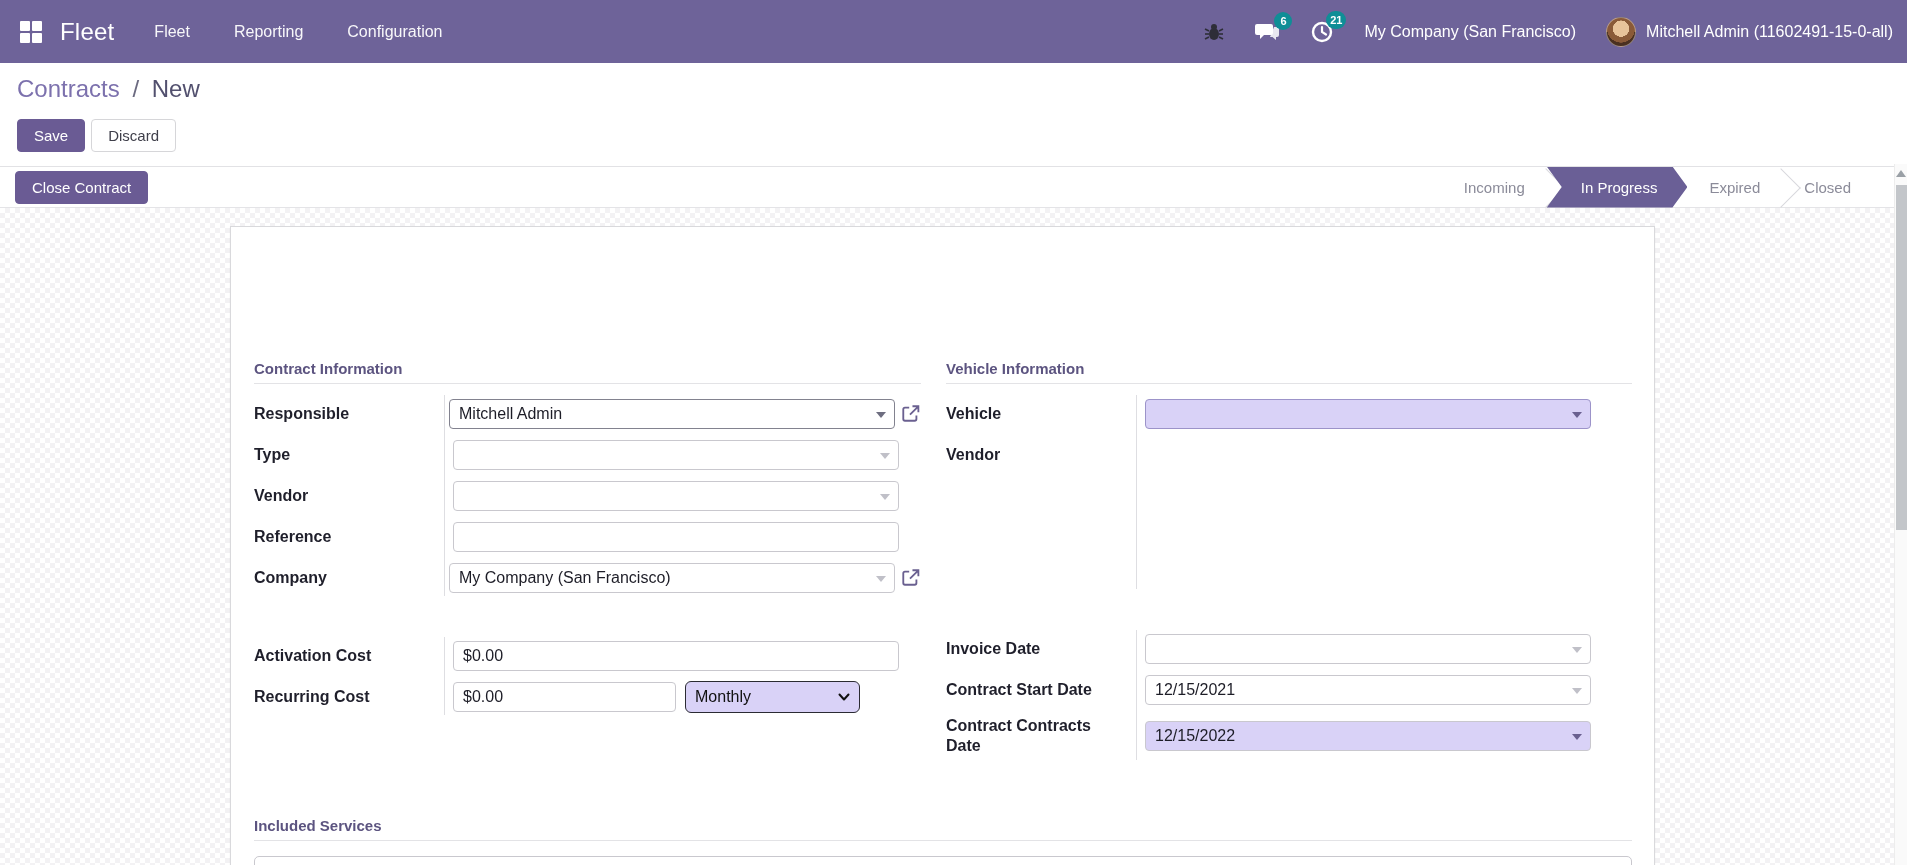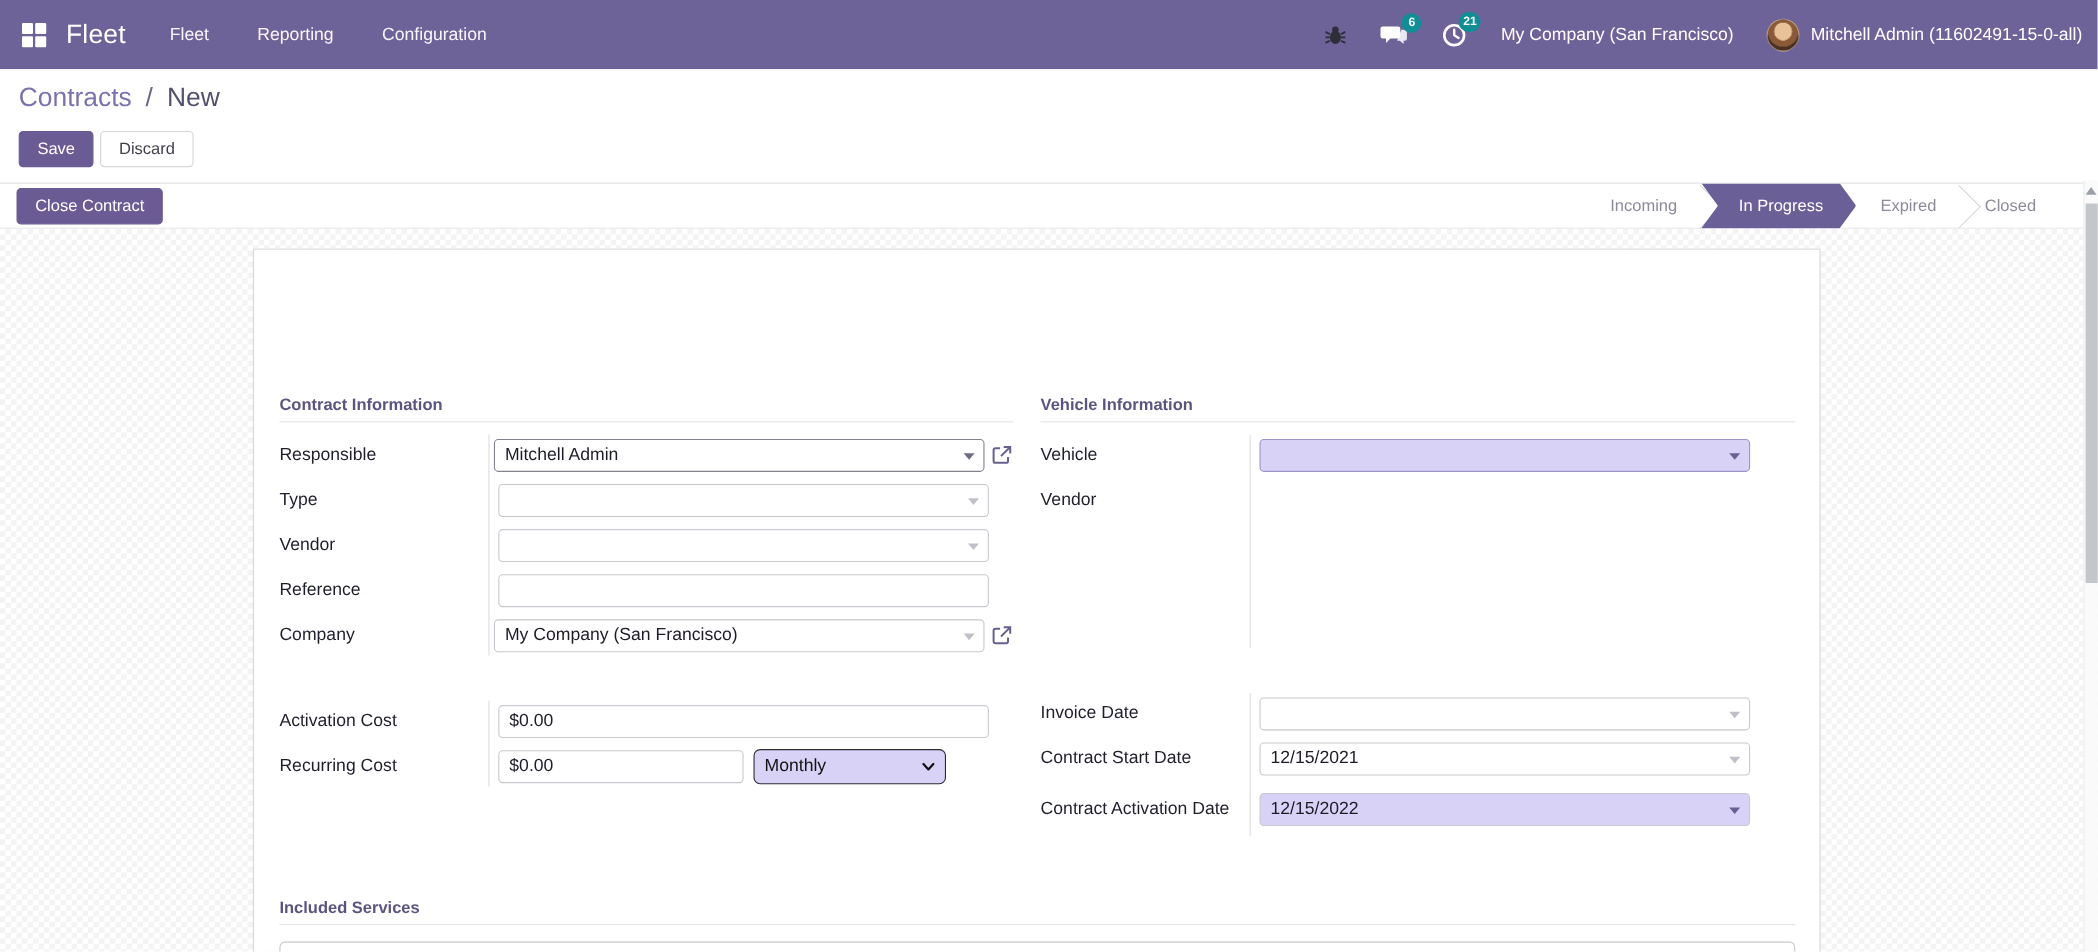--- a/index.html
+++ b/index.html
@@ -68,21 +68,21 @@
   .section-title { color:#5c5480; font-size:15px; font-weight:bold;
     padding-bottom:6px; border-bottom:1px solid #e3e3e6; margin-bottom:9px; }
 
   .group { position:relative; }
   .group::before { content:""; position:absolute; left:190px; top:2px; bottom:2px;
     width:1px; background:#dedee2; }
   .group.g1 { min-height:198px; }
   .group.gap-top { margin-top:37px; }
 
   .row { display:flex; align-items:center; min-height:41px; }
-  .row .label { width:190px; font-size:16px; font-weight:normal; color:#1f1f2b;
+  .row .label { width:190px; font-size:16px; font-weight:bold; color:#1f1f2b;
     padding-right:10px; line-height:1.25; }
   .row .value { flex:1; padding-left:9px; display:flex; align-items:center; }
 
   .input-wrap { position:relative; }
   .o-input { height:30px; border:1px solid #c9c8ce; border-radius:4px; background:#fff;
     font-size:16px; color:#1d1d27; padding:0 26px 0 9px; font-family:inherit; width:446px; outline:none; }
   .o-input.plain { padding-right:9px; }
   .o-input.strong-border { border-color:#82828f; }
   .o-input.required { background:#d9d2f7; }
   .o-input.required-border { border-color:#9c93c9; }
@@ -326,21 +326,21 @@
             <span class="label">Contract Start Date</span>
             <span class="value">
               <span class="input-wrap">
                 <input class="o-input" value="12/15/2021" style="">
                 <span class="caret light"></span>
               </span>
             </span>
           </div>
 
           <div class="row" style="min-height:52px;">
-            <span class="label">Contract Activation Date</span>
+            <span class="label">Contract Contracts Date</span>
             <span class="value">
               <span class="input-wrap">
                 <input class="o-input required" value="12/15/2022" style="">
                 <span class="caret purple"></span>
               </span>
             </span>
           </div>
         </div>
       </div>
     </div>

